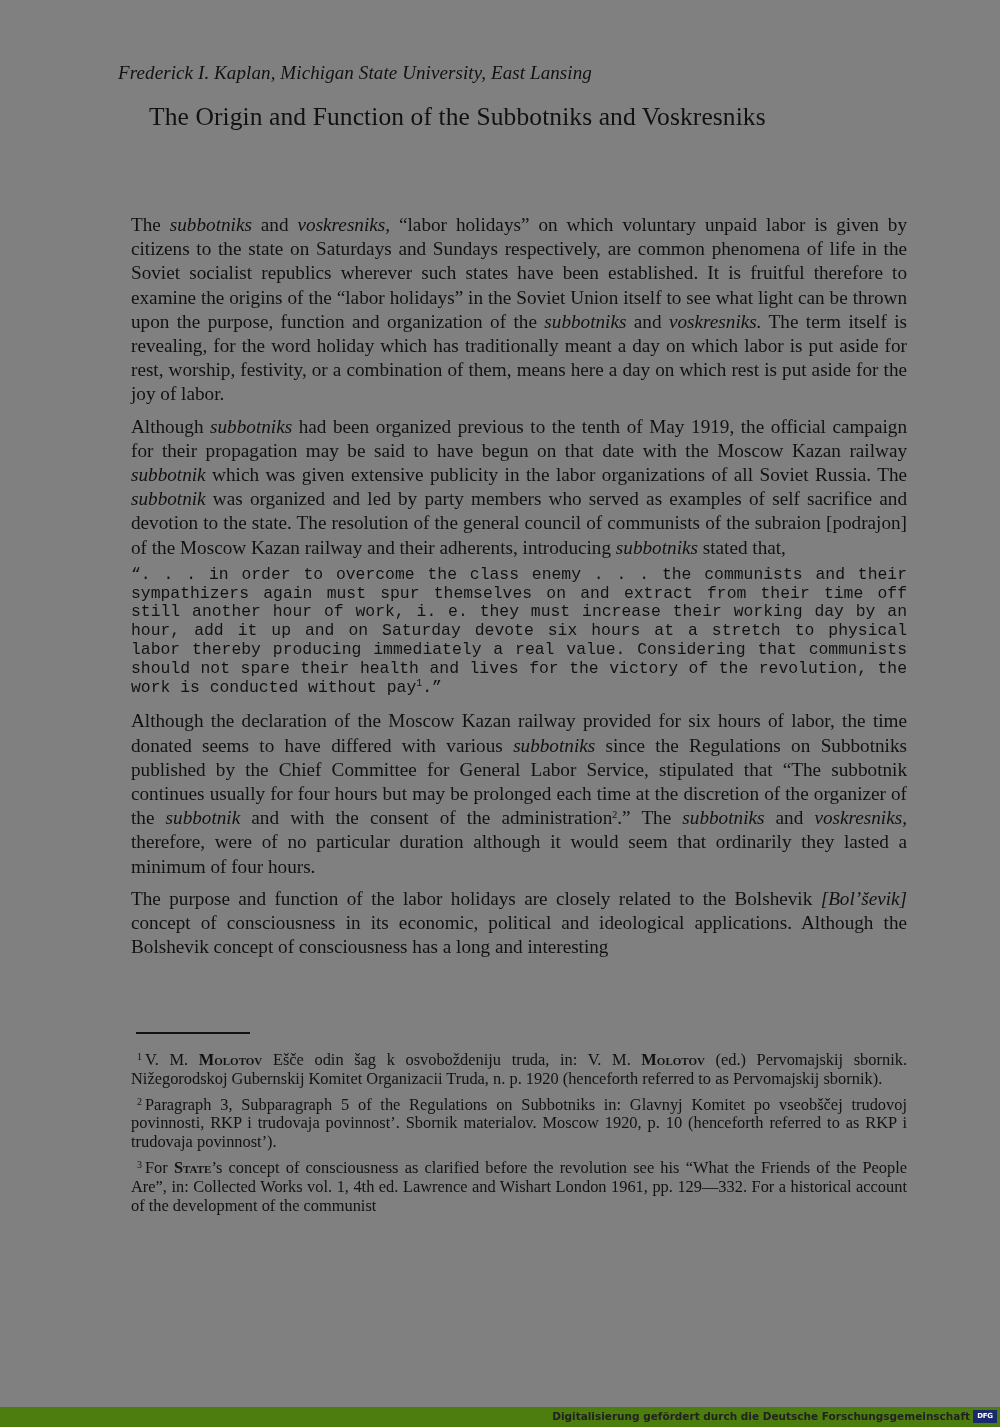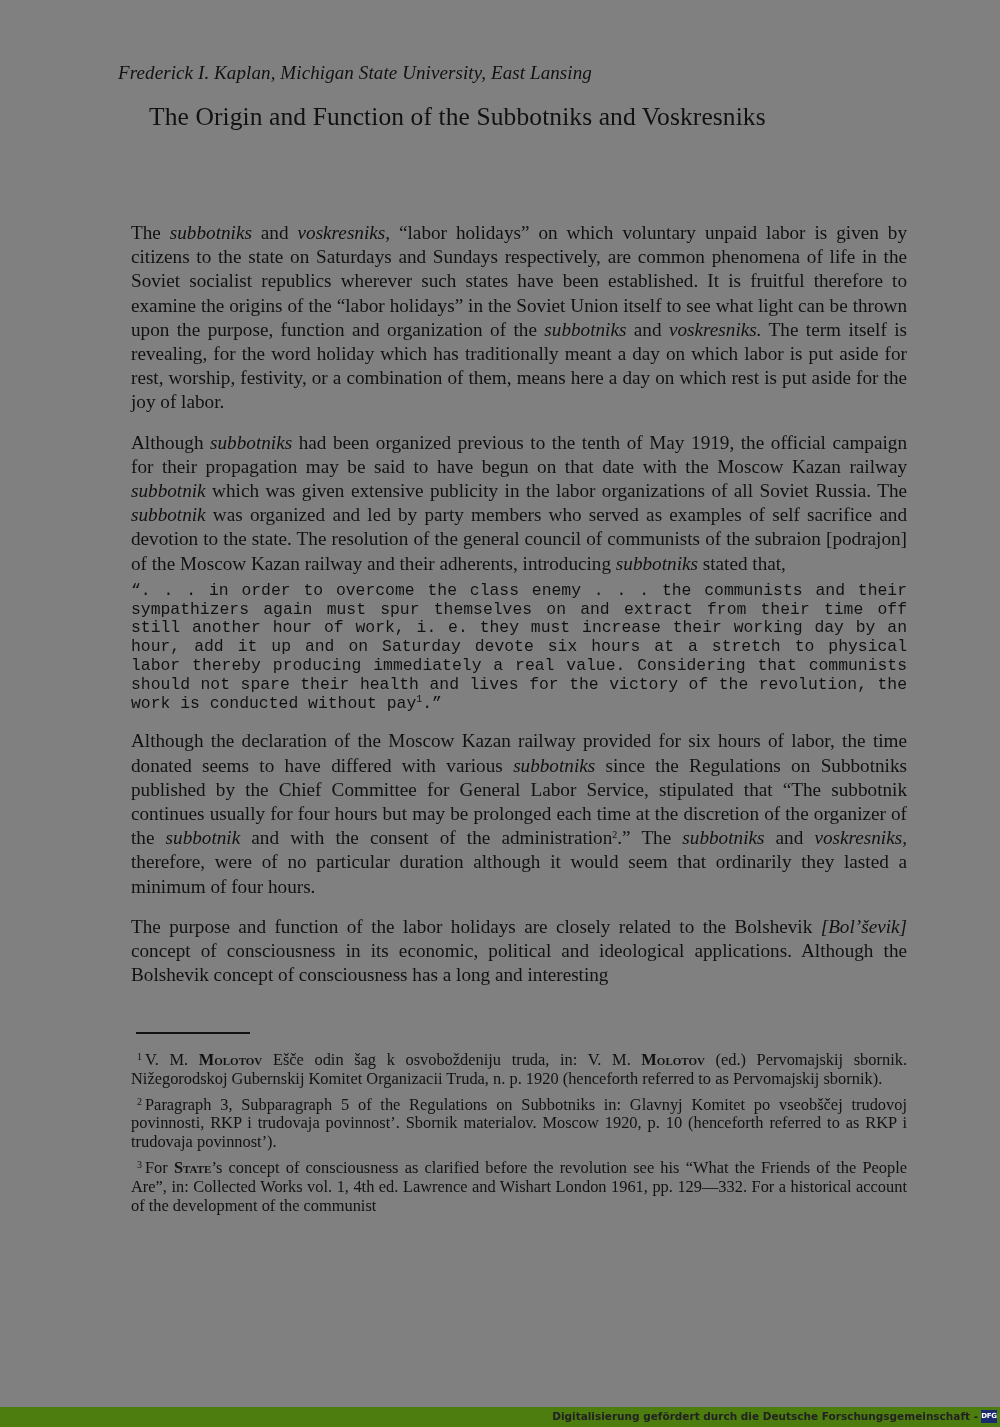--- a/index.html
+++ b/index.html
@@ -42,21 +42,21 @@
       margin: 0;
       letter-spacing: 0.1px;
     }
     .body {
       position: absolute;
       left: 131px;
       top: 205px;
       width: 776px;
     }
     .para {
-      margin: 16px 0 6px 0;
+      margin: 8px 0 6px 0;
       font-size: 19.2px;
       line-height: 24.2px;
       text-align: justify;
       hyphens: manual;
     }
     .para em { font-style: italic; }
     .quote {
       margin: 4px 0 12px 0;
       font-size: 16.4px;
       line-height: 18.8px;
@@ -110,21 +110,21 @@
       font-family: "DejaVu Sans", sans-serif;
       font-size: 10.5px;
       font-weight: bold;
       color: #222222;
       white-space: nowrap;
     }
     .dfg-badge {
       position: absolute;
       right: 3px;
       top: 3px;
-      width: 16px;
+      width: 24px;
       height: 13px;
       background: #1a2a6c;
       color: #ffffff;
       font-family: "DejaVu Sans", sans-serif;
       font-size: 7px;
       font-weight: bold;
       line-height: 13px;
       text-align: center;
       letter-spacing: -0.3px;
     }

